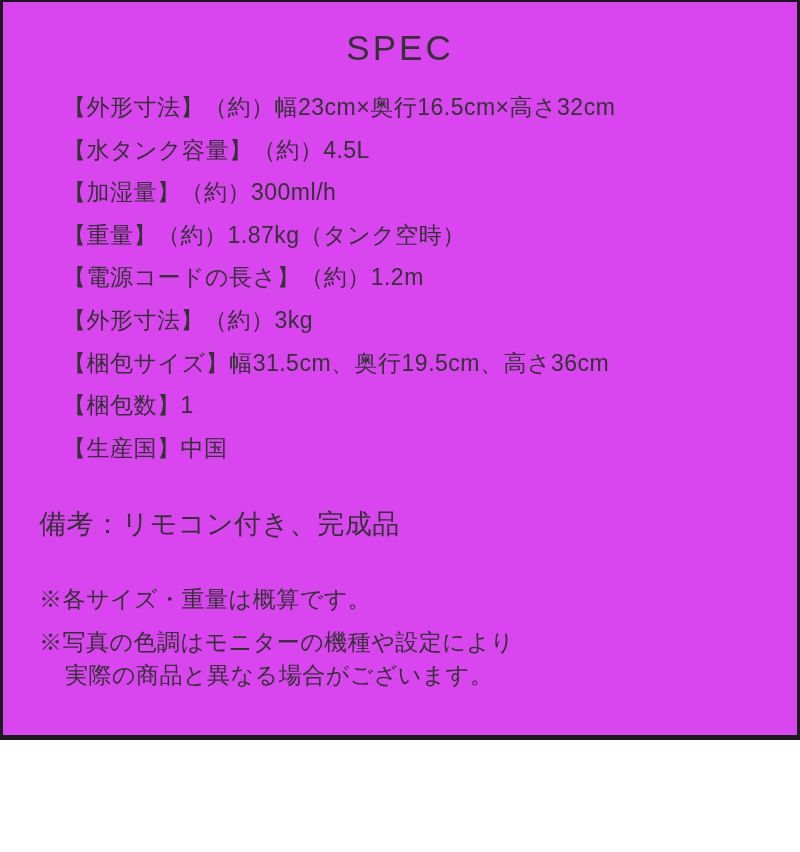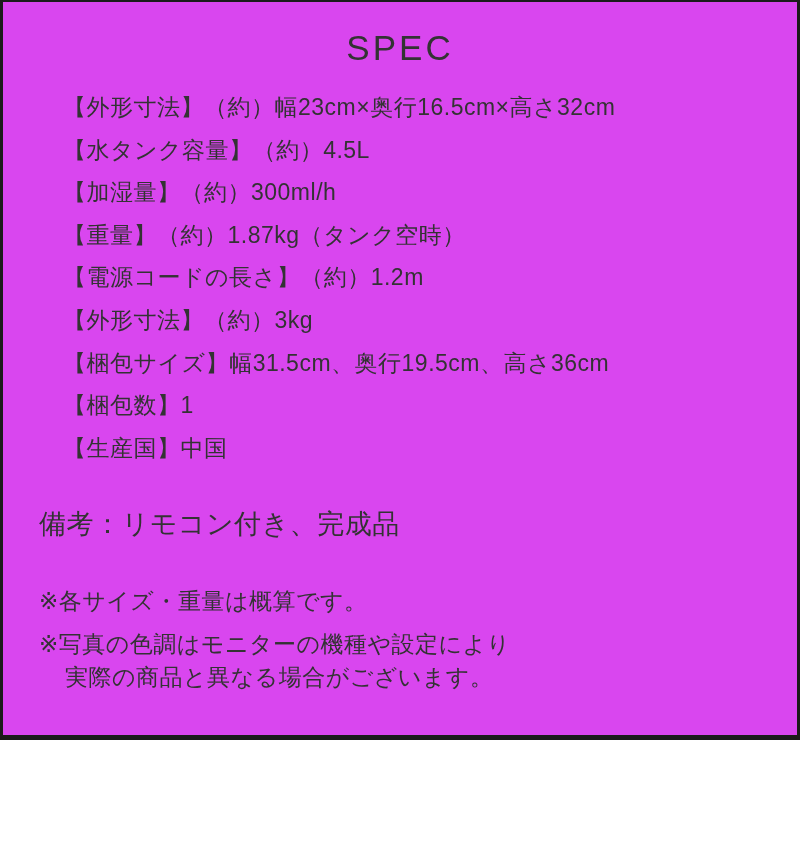--- a/index.html
+++ b/index.html
@@ -49,20 +49,21 @@
     margin-top: 43px;
     padding-left: 36px;
     font-size: 27px;
     line-height: 24px;
     letter-spacing: 0.5px;
     white-space: nowrap;
   }
   .notes {
     margin-top: 49px;
     padding-right: 32px;
+    font-family: Liberation Mono, monospace;
   }
   .note {
     margin-bottom: 10px;
   }
   .note-line1 {
     padding-left: 36px;
     font-size: 23px;
     line-height: 33px;
     letter-spacing: 0.5px;
     white-space: nowrap;

